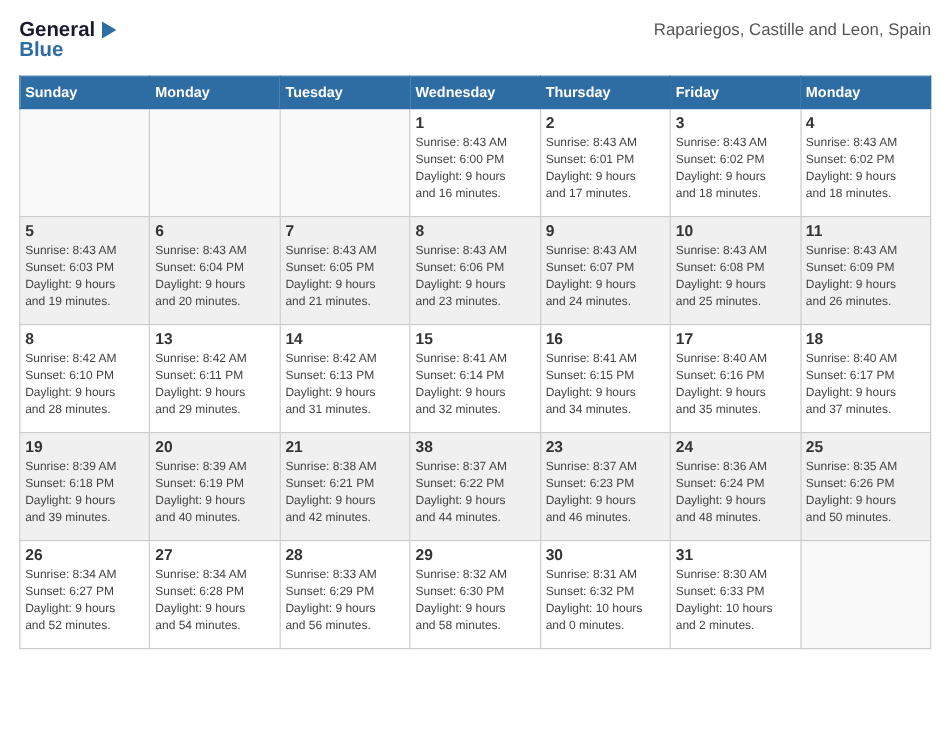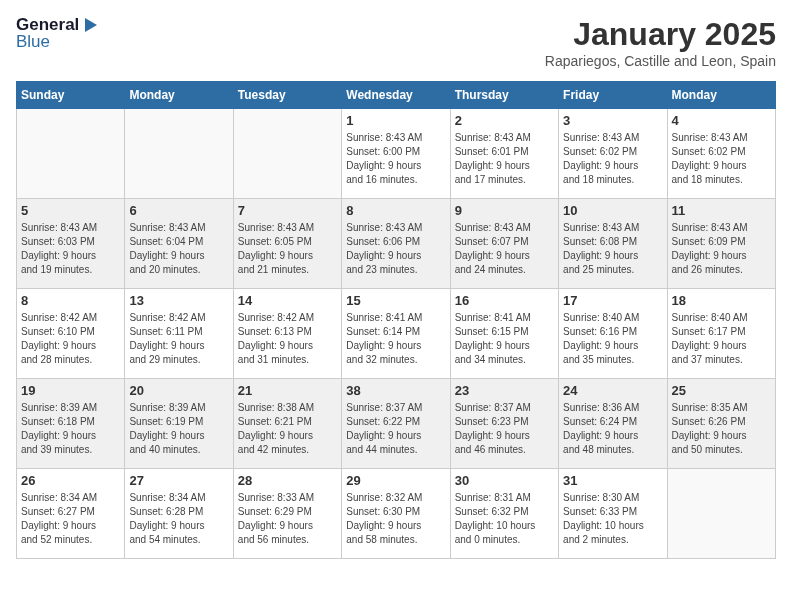--- a/index.html
+++ b/index.html
@@ -78,26 +78,25 @@
 
 <div class="header-section">
   <div class="logo">
     <div style="display:flex;flex-direction:column;line-height:1.1;margin-right:8px;">
       <div style="display:flex;align-items:center;">
         <span style="font-size:17px;font-weight:bold;color:#1a1a2e;">General</span>
         <svg width="18" height="18" viewBox="0 0 18 18" style="margin-left:2px;">
           <polygon points="4,2 16,9 4,16" fill="#2e6da4"></polygon>
         </svg>
       </div>
-      <span style="font-size:17px;font-weight:normal;color:#2e6da4;margin-top:-2px;">Blue</span>
+      <span style="font-size:17px;font-weight:bold;color:#2e6da4;margin-top:-2px;">Blue</span>
     </div>
   </div>
 
   <div class="title-section">
-    <div class="calendar-title">January 2025</div>
     <div class="calendar-subtitle">Rapariegos, Castille and Leon, Spain</div>
   </div>
 </div>
 
 <table class="calendar-table">
   <thead>
     <tr>
     <th>Sunday</th>
         <th>Monday</th>
         <th>Tuesday</th>

